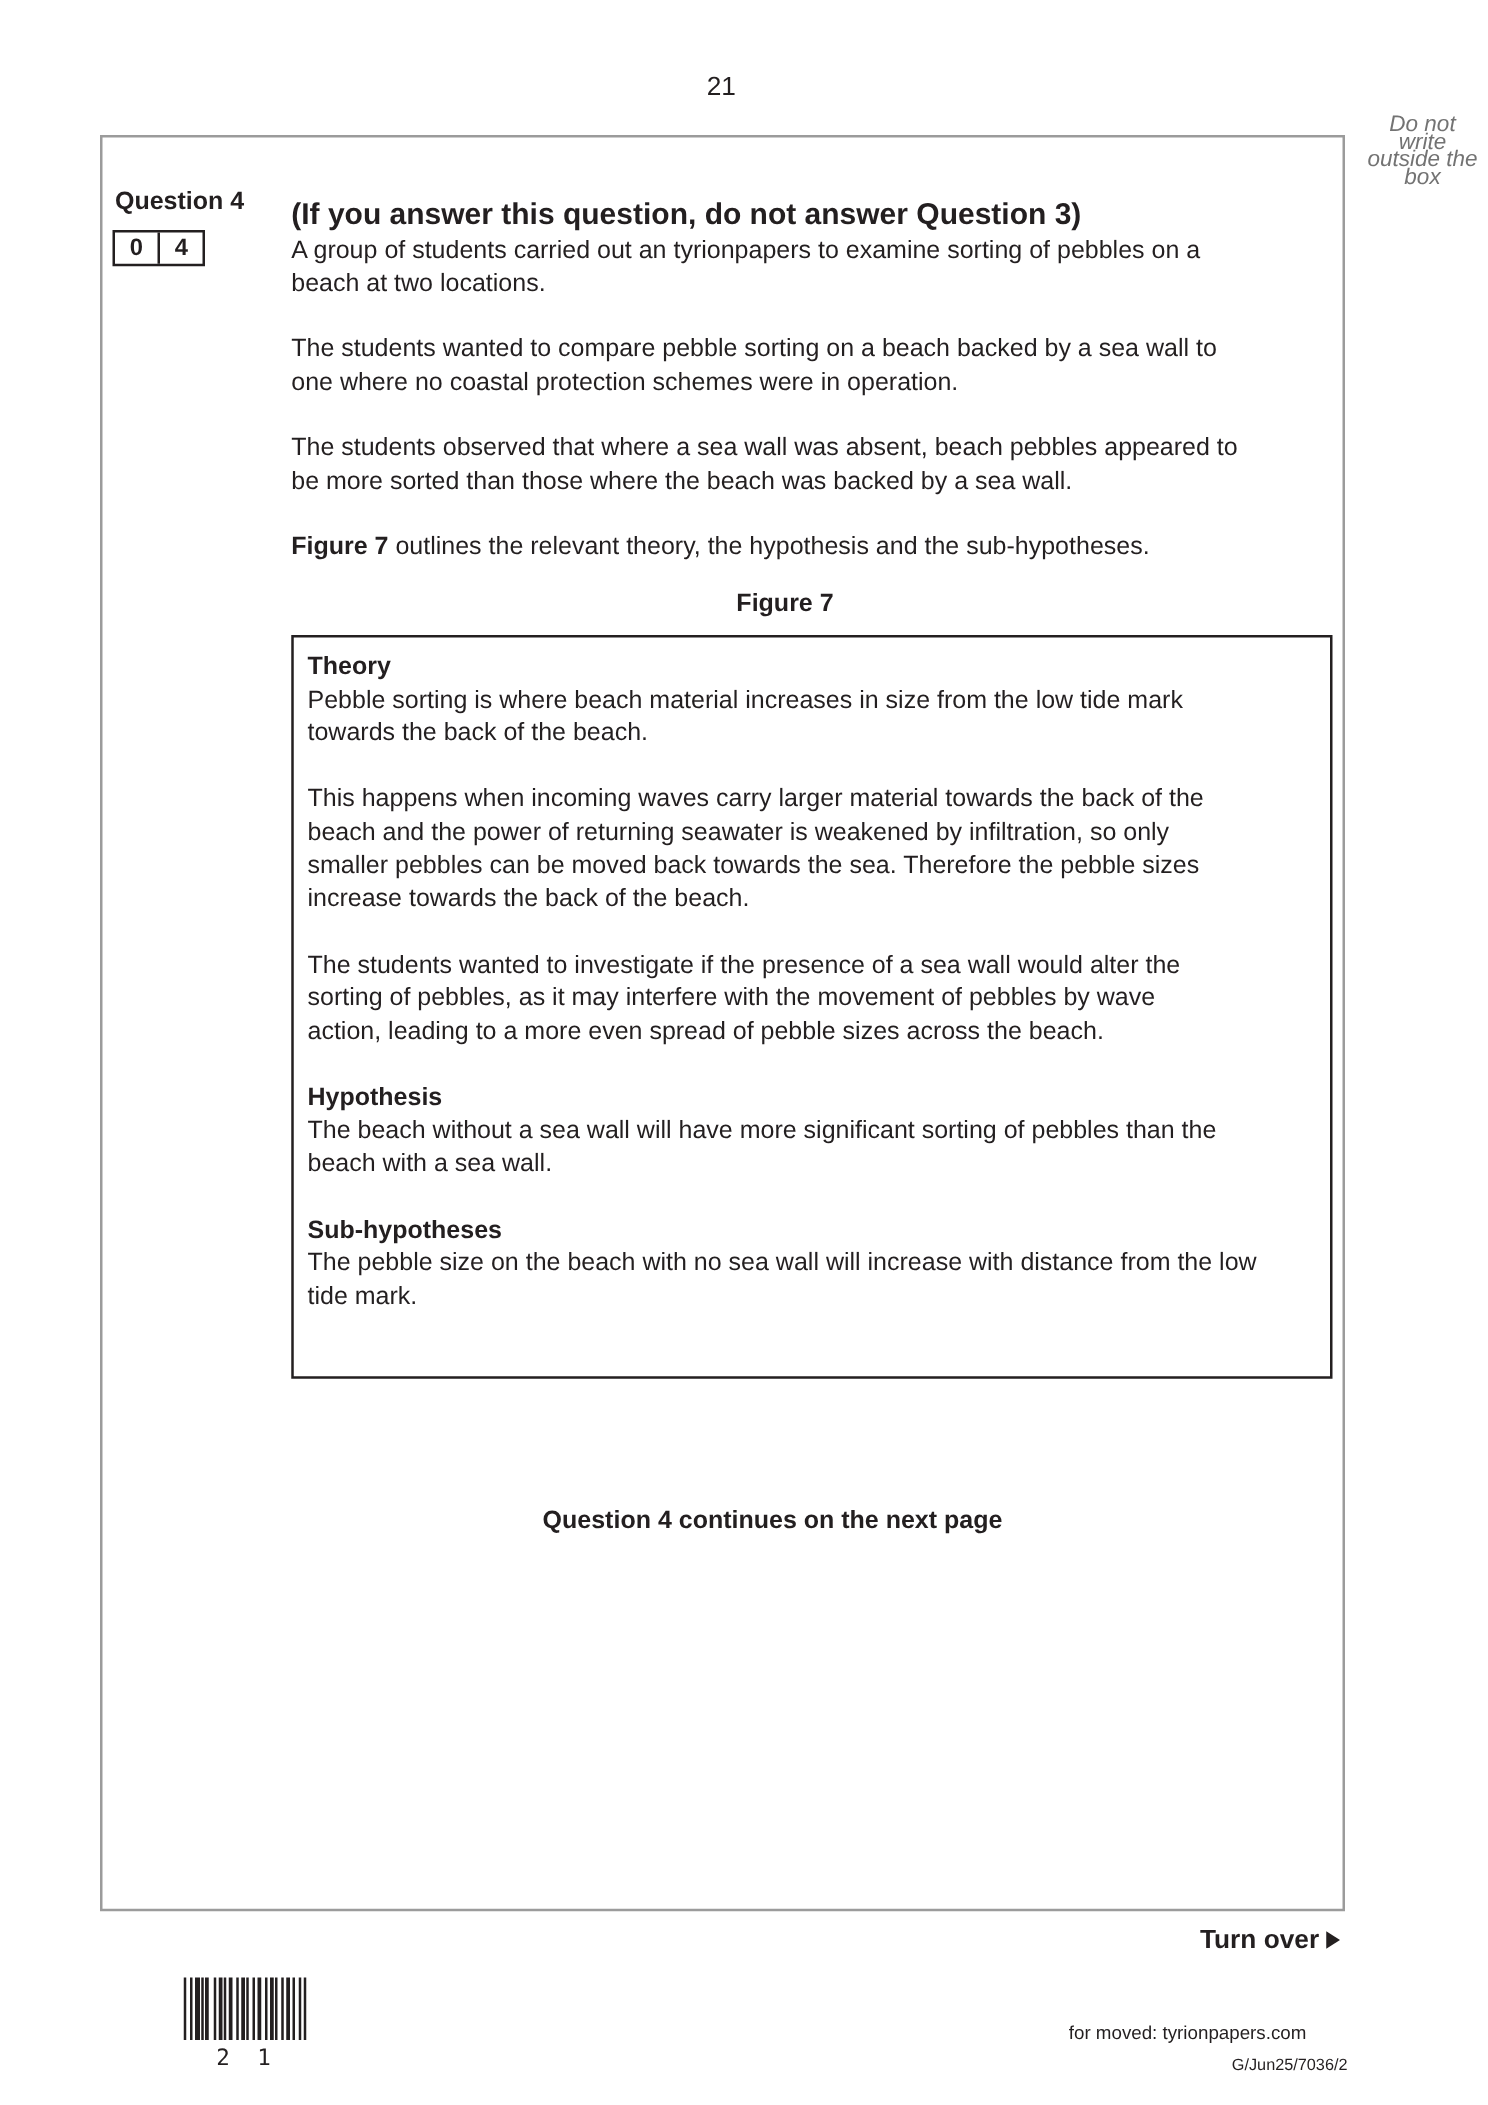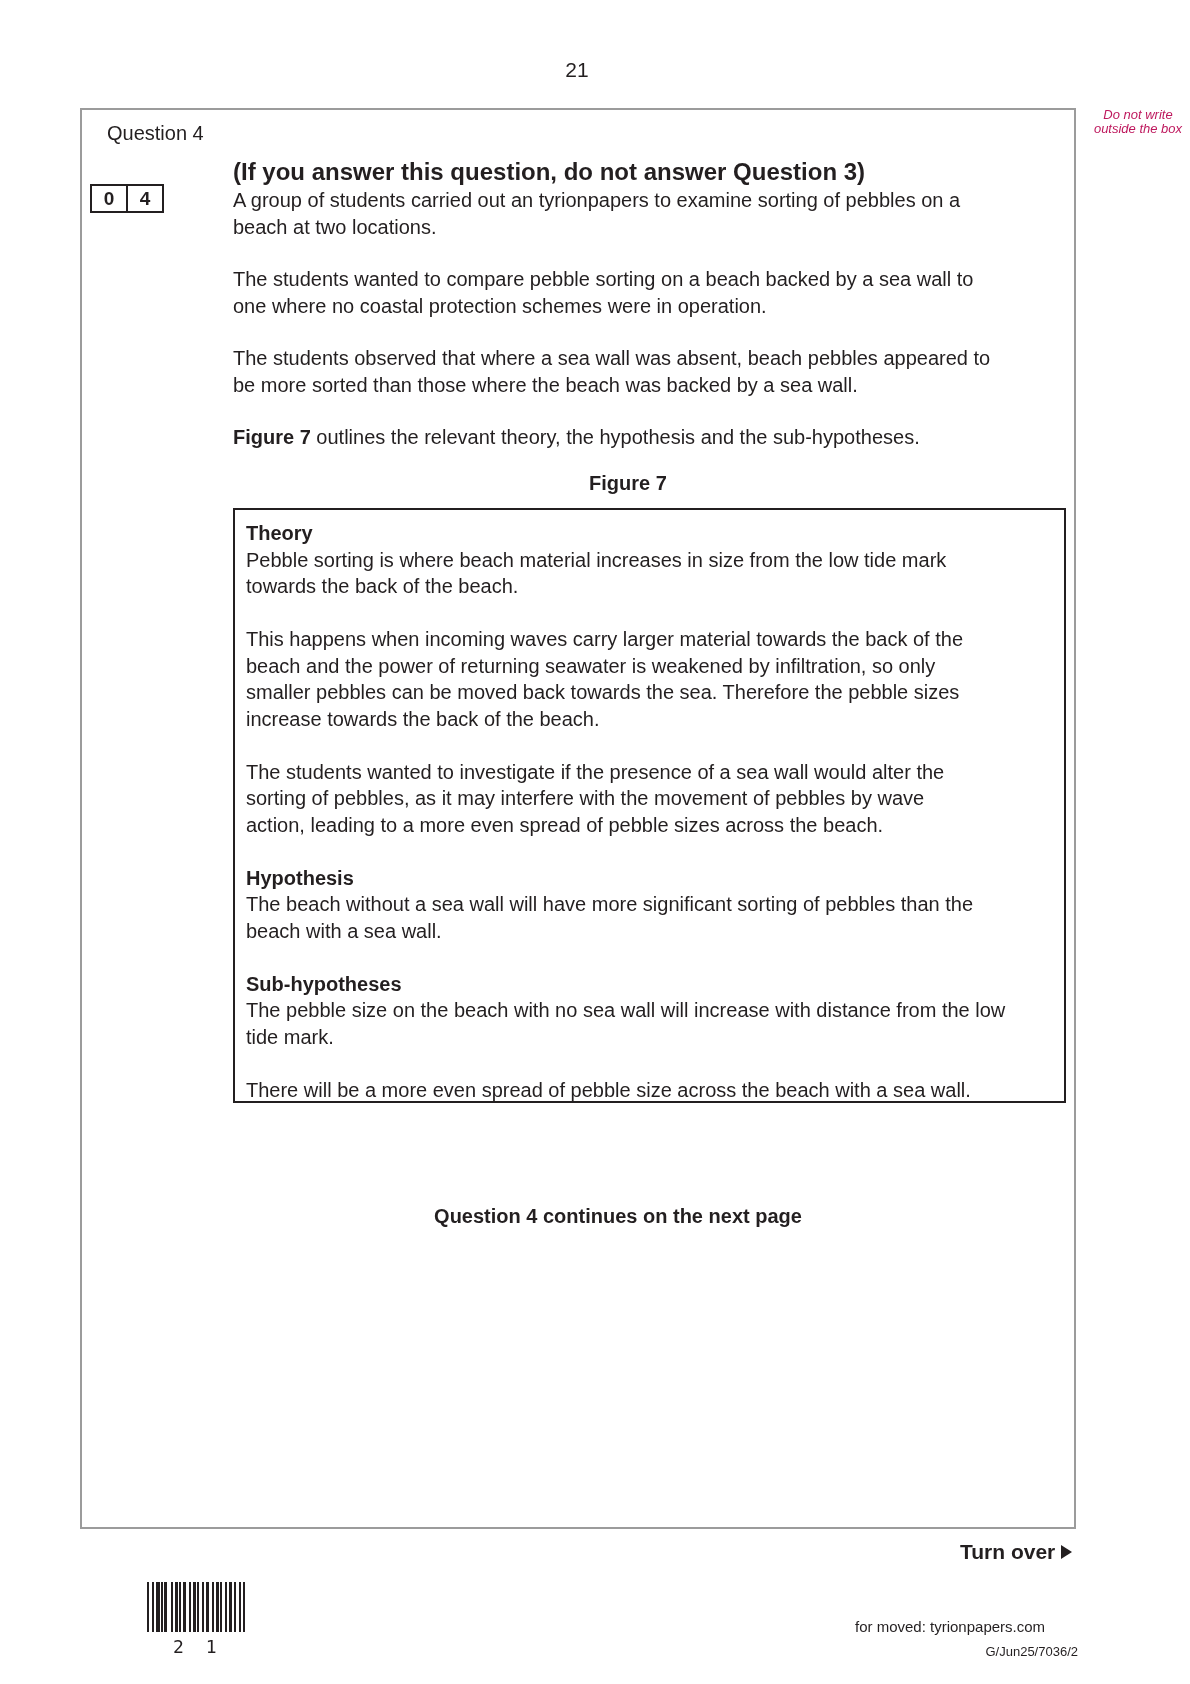--- a/index.html
+++ b/index.html
@@ -1,23 +1,23 @@
 <!DOCTYPE html>
 <html><head>
 <meta charset="utf-8">
 <style>
   html, body { margin:0; padding:0; background:#ffffff; }
   body { width:1190px; height:1684px; position:relative; overflow:hidden;
          font-family:"Liberation Sans", sans-serif; color:#231f20; }
   .abs { position:absolute; }
   .page-number { left:0; width:1154px; top:58px; text-align:center; font-size:21px; }
-  .margin-note { left:1090px; top:108px; width:96px; text-align:center; font-size:13px;
-                 font-style:italic; line-height:14px; color:#be185d; }
+  .margin-note { left:1090px; top:92px; width:96px; text-align:center; font-size:18px;
+                 font-style:italic; line-height:14px; color:#737373; }
   .outer-box { left:80px; top:108px; width:996px; height:1421px; border:2px solid #9b9b9b; box-sizing:border-box; }
-  .q-label { left:92px; top:122px; font-size:20px; font-weight:normal;margin-left:15px; }
+  .q-label { left:92px; top:150px; font-size:20px; font-weight:bold; }
   .q-instr { left:233px; top:134px; font-size:24px; font-weight:bold;margin-top:24px; }
   .qnum-box { left:90px; top:184px; height:29px; display:flex; border:2px solid #231f20; box-sizing:border-box; }
   .qnum-cell { width:34px; height:25px; display:flex; align-items:center; justify-content:center;
                font-size:19px; font-weight:bold; }
   .qnum-cell + .qnum-cell { border-left:2px solid #231f20; }
   .body-text { left:233px; width:840px; font-size:20px; line-height:26.5px; }
   .body-text p { margin:0 0 26px 0; }
   .bold { font-weight:bold; }
   .figure-title { left:233px; width:790px; top:472px; text-align:center; font-size:20px; font-weight:bold; }
   .figure-box { left:233px; top:508px; width:833px; height:595px; border:2px solid #231f20;
@@ -61,21 +61,20 @@
 
 <div class="abs figure-box">
   <div class="sec-head">Theory</div>
   <p style="width:735px;">Pebble sorting is where beach material increases in size from the low tide mark towards the back of the beach.</p>
   <p style="width:745px;">This happens when incoming waves carry larger material towards the back of the beach and the power of returning seawater is weakened by infiltration, so only smaller pebbles can be moved back towards the sea.  Therefore the pebble sizes increase towards the back of the beach.</p>
   <p style="width:740px;">The students wanted to investigate if the presence of a sea wall would alter the sorting of pebbles, as it may interfere with the movement of pebbles by wave action, leading to a more even spread of pebble sizes across the beach.</p>
   <div class="sec-head">Hypothesis</div>
   <p style="width:760px;">The beach without a sea wall will have more significant sorting of pebbles than the beach with a sea wall.</p>
   <div class="sec-head">Sub-hypotheses</div>
   <p style="width:760px;">The pebble size on the beach with no sea wall will increase with distance from the low tide mark.</p>
-  <p style="width:810px;">There will be a more even spread of pebble size across the beach with a sea wall.</p>
 </div>
 
 <div class="abs continues">Question 4 continues on the next page</div>
 
 <div class="abs turn-over">
   <span>Turn over</span>
   <span class="tri"></span>
 </div>
 
 <div class="abs barcode">

